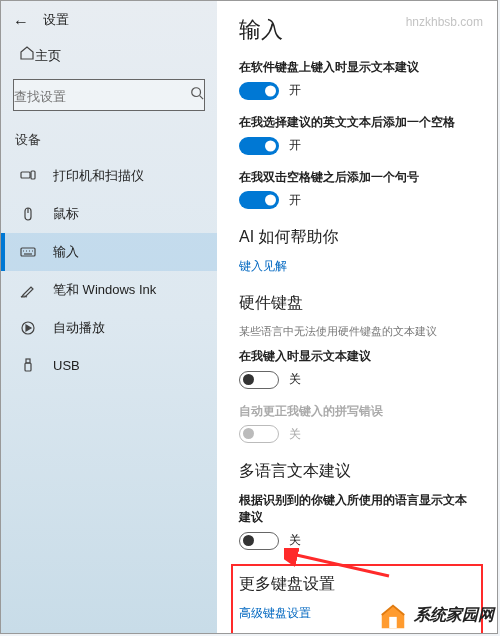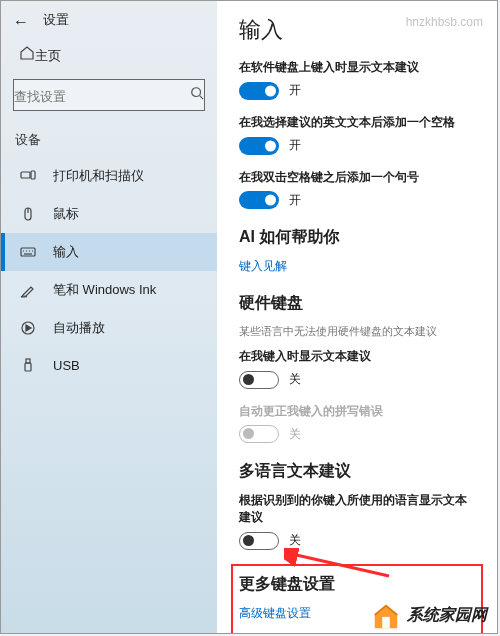--- a/index.html
+++ b/index.html
@@ -42,32 +42,32 @@
     .toggle.on { background: #0078d4; }
     .toggle.off { background: #fff; border: 1.5px solid #666; }
     .toggle.disabled { background: #fff; border: 1.5px solid #bbb; cursor: default; }
     .toggle .knob { width: 11px; height: 11px; border-radius: 50%; position: absolute; top: 50%; transform: translateY(-50%); }
     .toggle.on .knob { background: #fff; right: 3px; }
     .toggle.off .knob { background: #333; left: 3px; top: 2px; transform: none; }
     .toggle.disabled .knob { background: #bbb; left: 3px; top: 2px; transform: none; }
     .toggle-state { font-size: 12px; color: #222; }
     .toggle-state.disabled { color: #aaa; }
     
-    .section-heading { font-size: 16px; color: #222; margin-top: 18px; margin-bottom: 10px; font-weight: 700; }
+    .section-heading { font-size: 16px; color: #222; margin-top: 18px; margin-bottom: 10px; font-weight: 400; }
     
     .link-text { font-size: 12px; color: #0067c0; cursor: pointer; margin-bottom: 10px; display: block; }
     
     .highlight-box { border: 2px solid #ff2a2a; padding: 4px 6px 8px 6px; margin-top: 6px; margin-left: -8px; margin-right: -6px; }
     .highlight-box .section-heading { margin-top: 4px; }
     
     .red-arrow { position: absolute; right: 106px; top: 548px; pointer-events: none; }
     
     .watermark { position: absolute; top: 14px; right: 14px; font-size: 12px; color: rgba(120,120,120,0.45); font-family: sans-serif; pointer-events: none; }
     
-    .bottom-logo { position: absolute; bottom: 6px; right: 13px; display: flex; align-items: center; gap: 6px; }
+    .bottom-logo { position: absolute; bottom: 6px; right: 6px; display: flex; align-items: center; gap: 6px; }
     .logo-icon { width: 30px; height: 30px; }
     .logo-text { font-size: 16px; font-weight: bold; color: #222; font-style: italic; }
     
     .content::-webkit-scrollbar { width: 4px; }
     .content::-webkit-scrollbar-thumb { background: #ccc; }
   </style>
 </head>
 <body>
 
 <div class="window">

